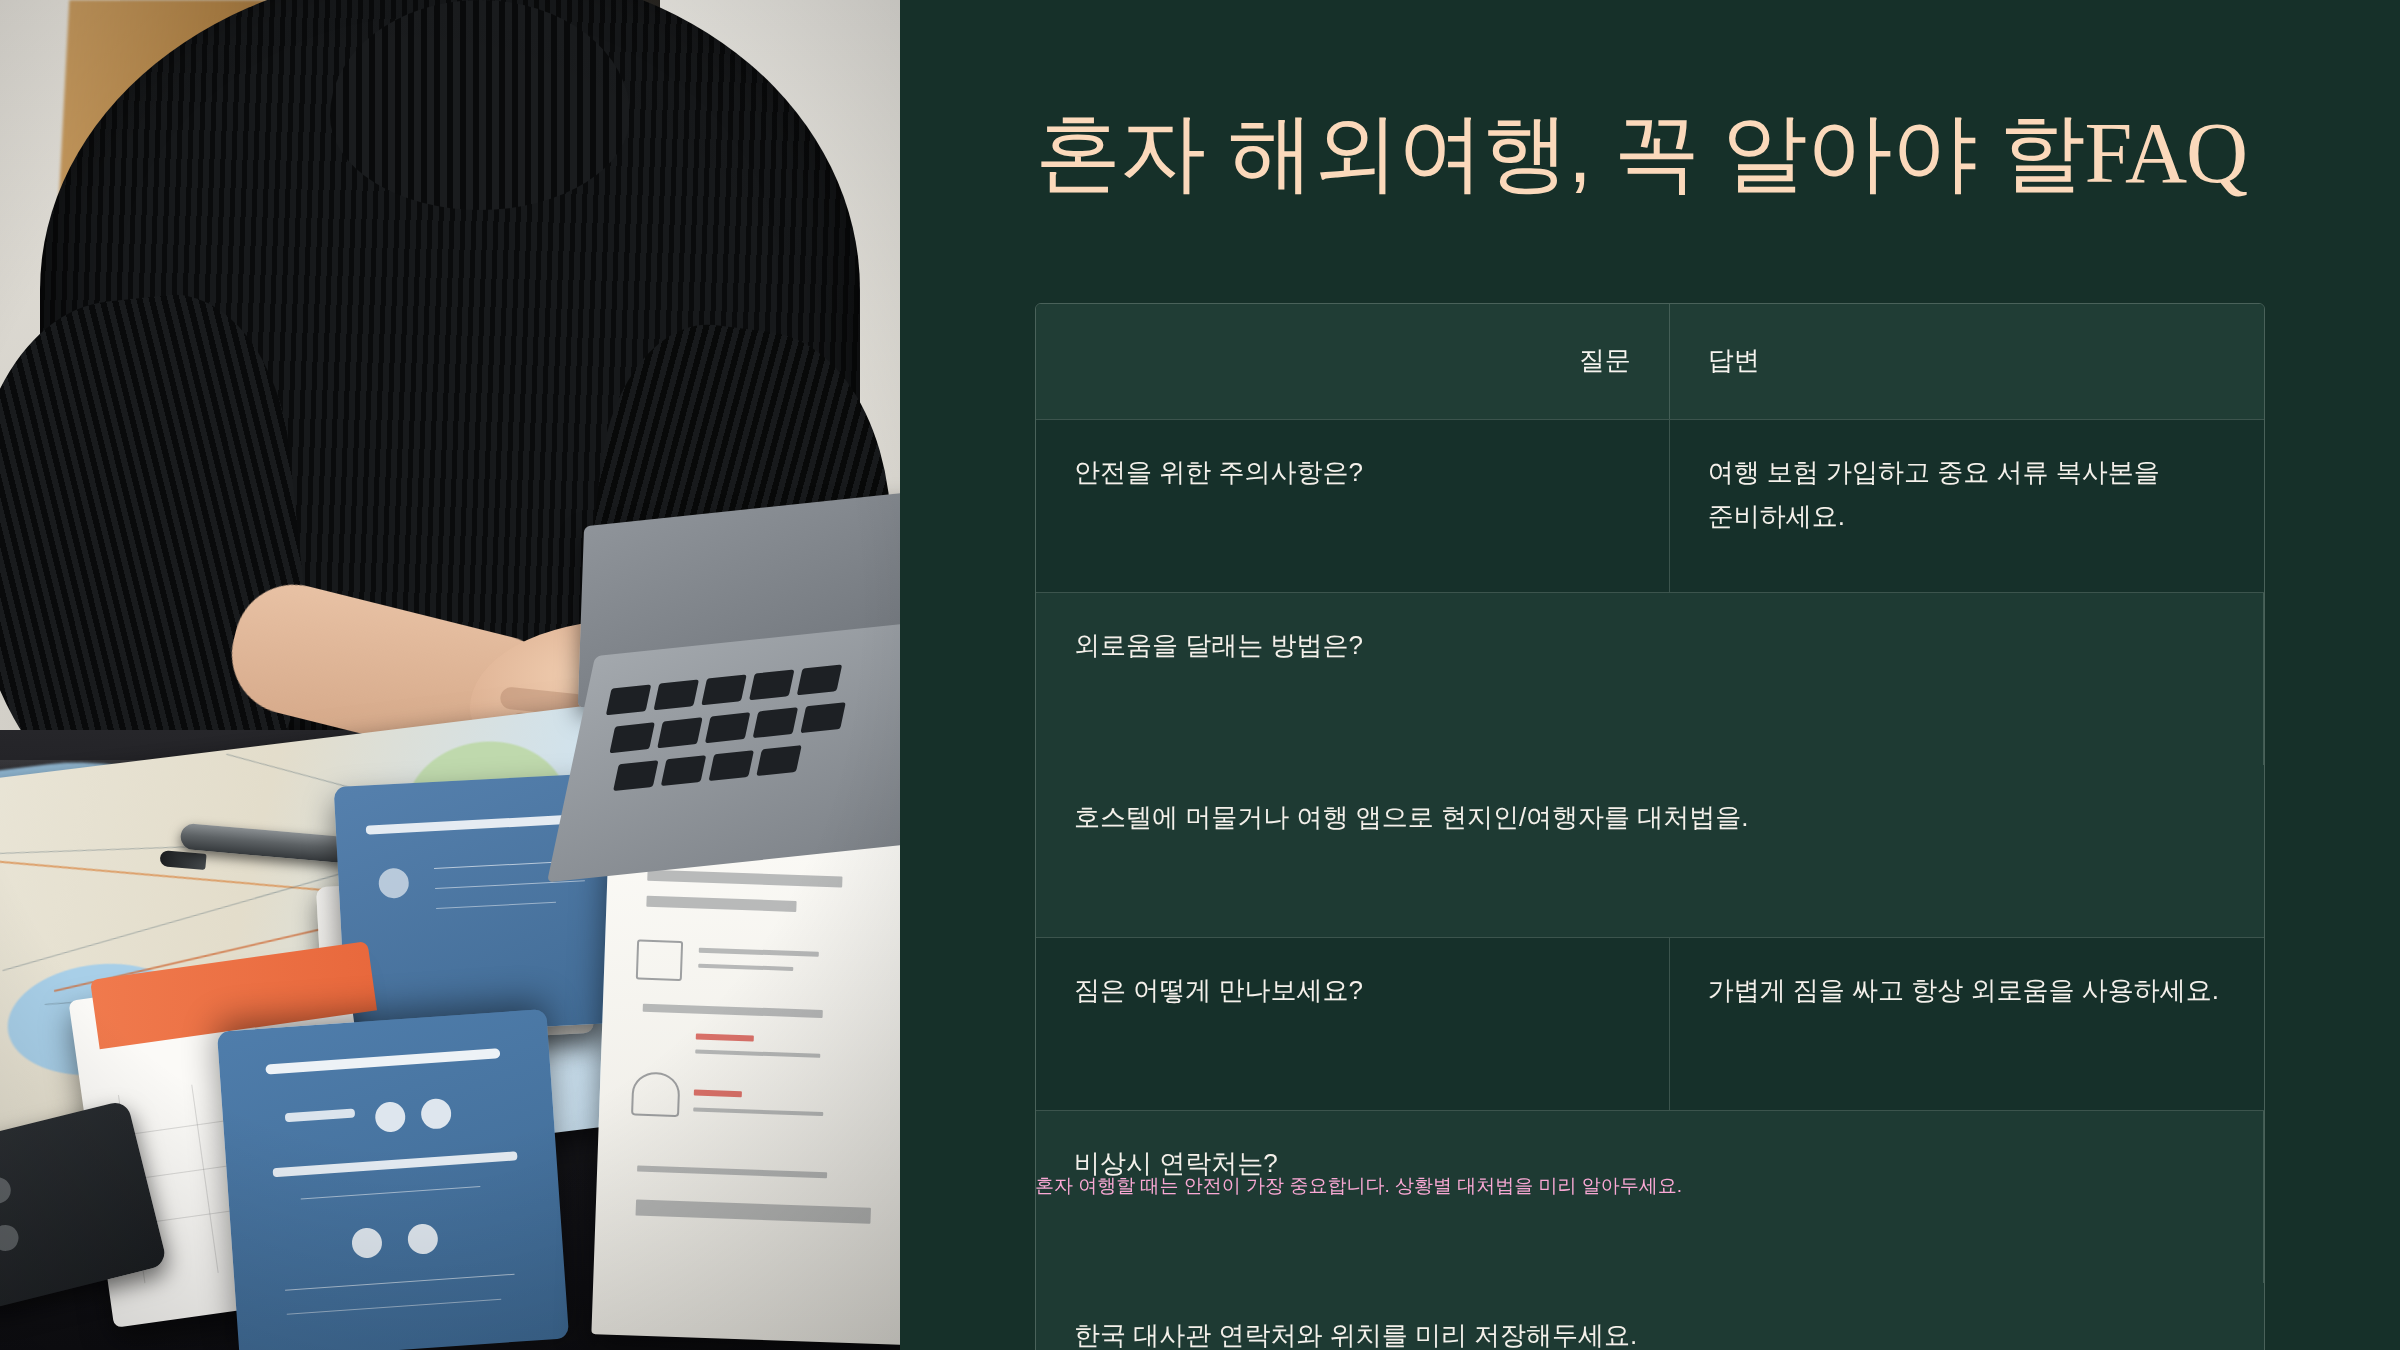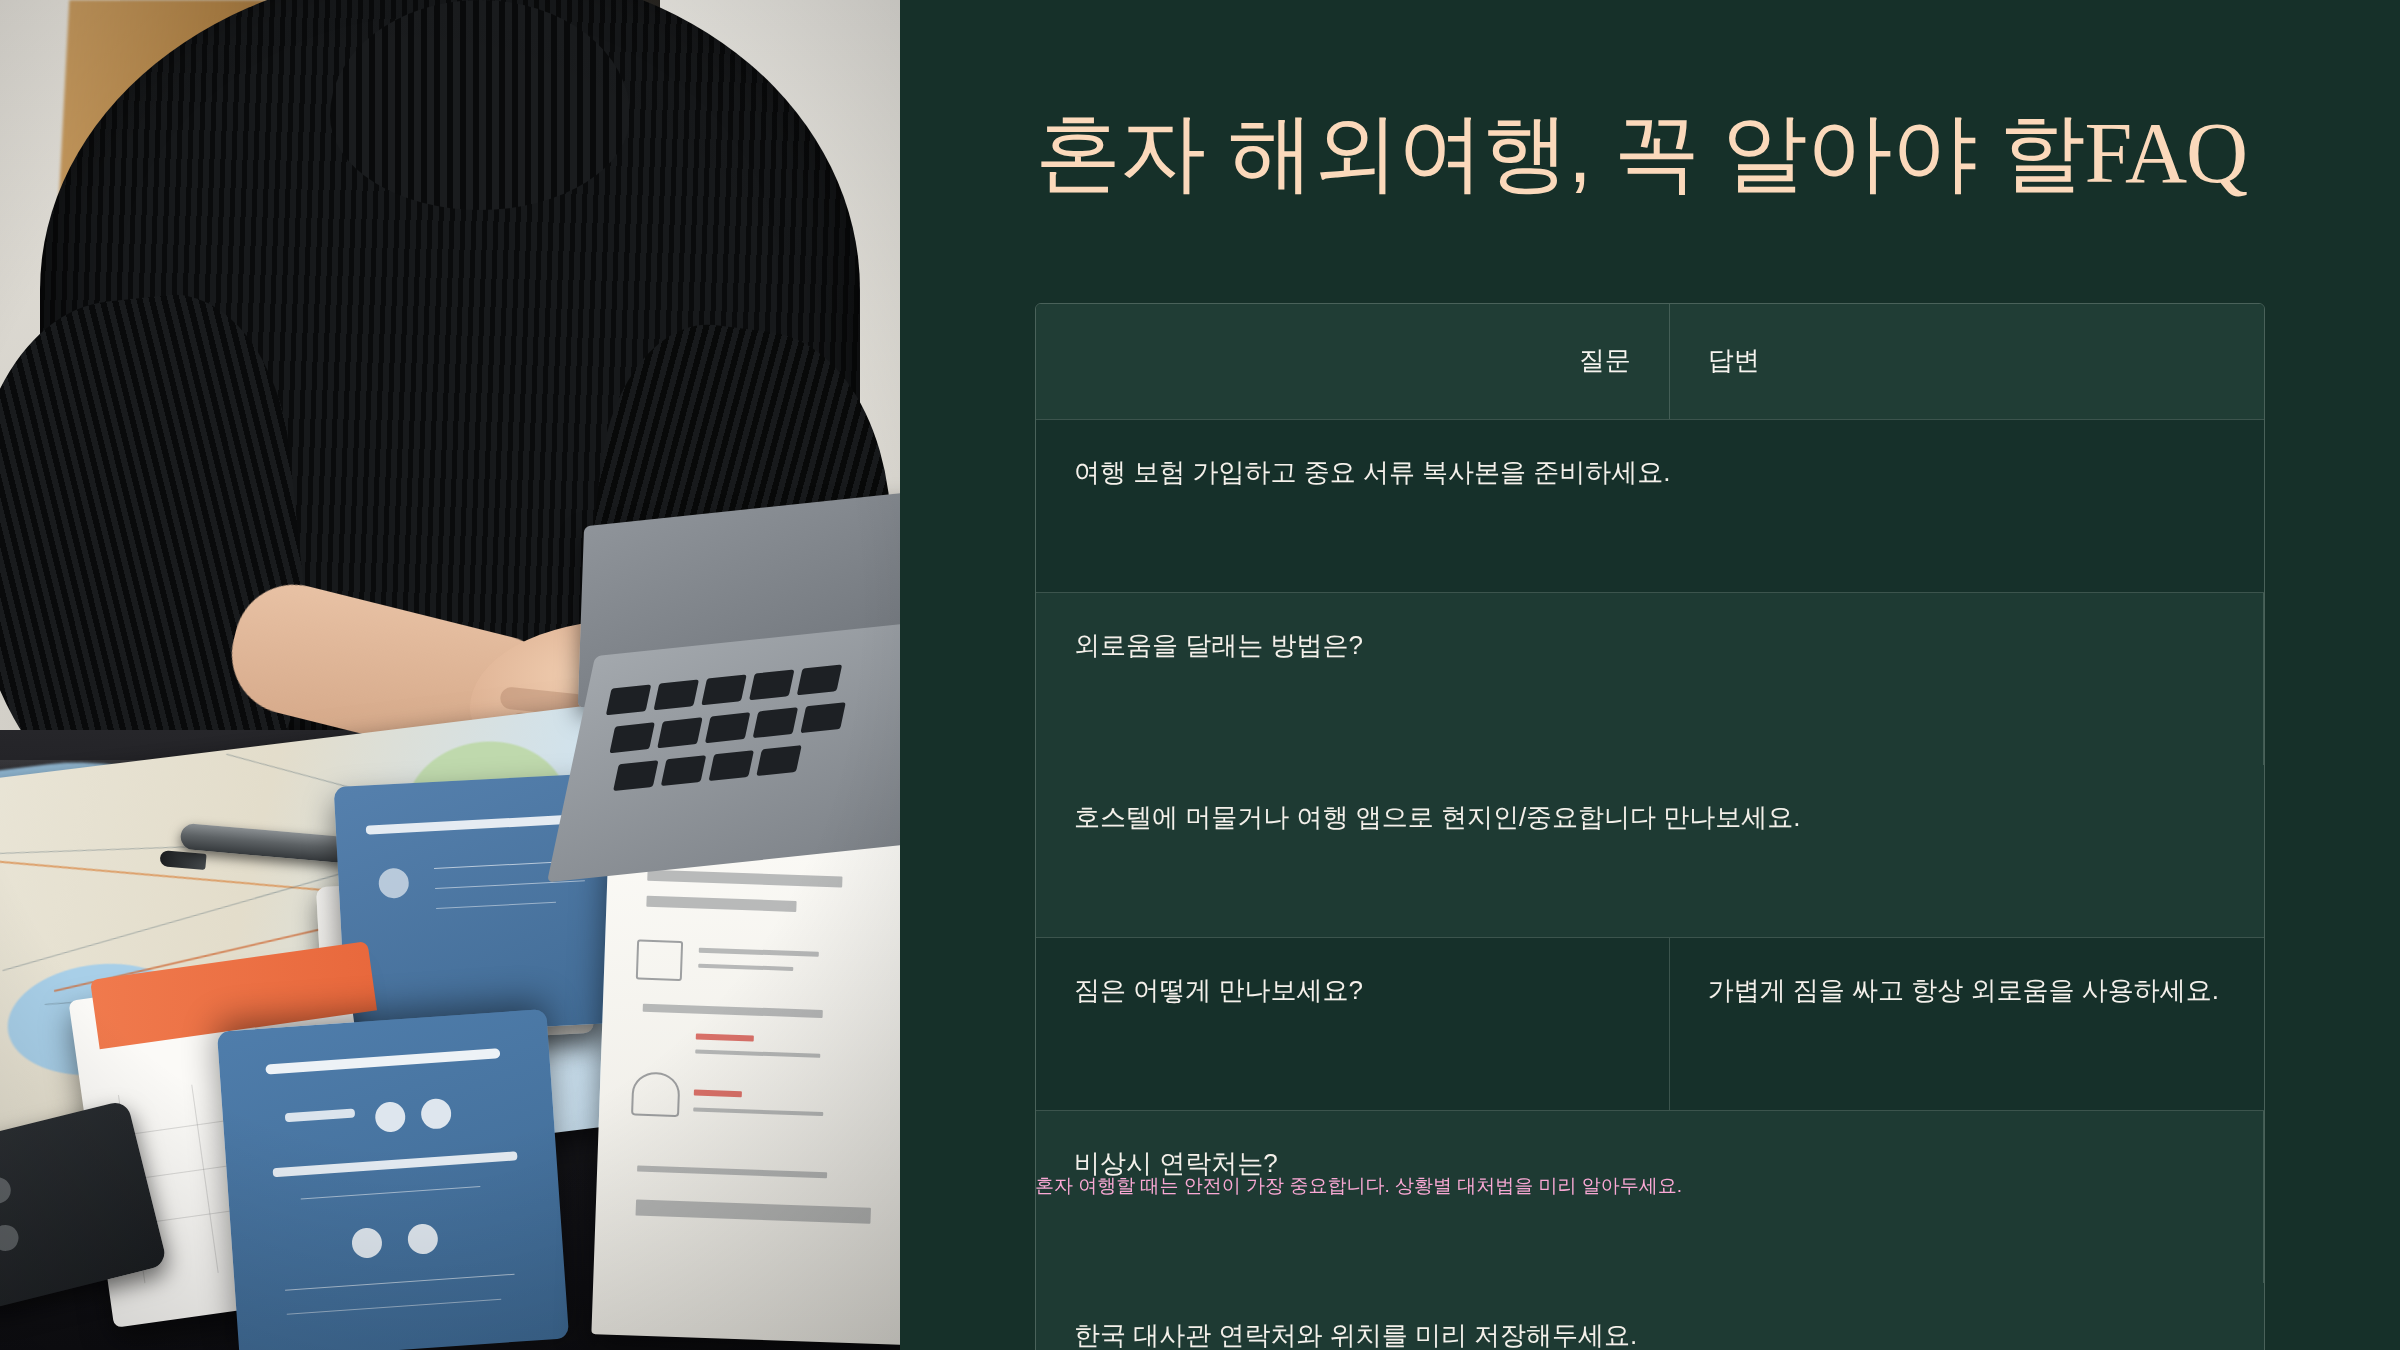--- a/index.html
+++ b/index.html
@@ -320,27 +320,28 @@
 
     <div class="table">
 
       <div class="trow thead">
         <div class="cell c-q">질문</div>
         <div class="cell c-a">답변</div>
       </div>
       <div class="sep"></div>
 
       <div class="trow body alt0">
+        <div class="cell c-q">안전을 위한 주의사항은?</div>
         <div class="cell c-a">여행 보험 가입하고 중요 서류 복사본을 준비하세요.</div>
       </div>
       <div class="sep"></div>
 
       <div class="trow body alt1">
         <div class="cell c-q">외로움을 달래는 방법은?</div>
-        <div class="cell c-a">호스텔에 머물거나 여행 앱으로 현지인/중요합니다 만나보세요.</div>
+        <div class="cell c-a">호스텔에 머물거나 여행 앱으로 현지인/여행자를 대처법을.</div>
       </div>
       <div class="sep"></div>
 
       <div class="trow body alt0">
         <div class="cell c-q">짐은 어떻게 만나보세요?</div>
         <div class="cell c-a">가볍게 짐을 싸고 항상 외로움을 사용하세요.</div>
       </div>
       <div class="sep"></div>
 
       <div class="trow body alt1">

